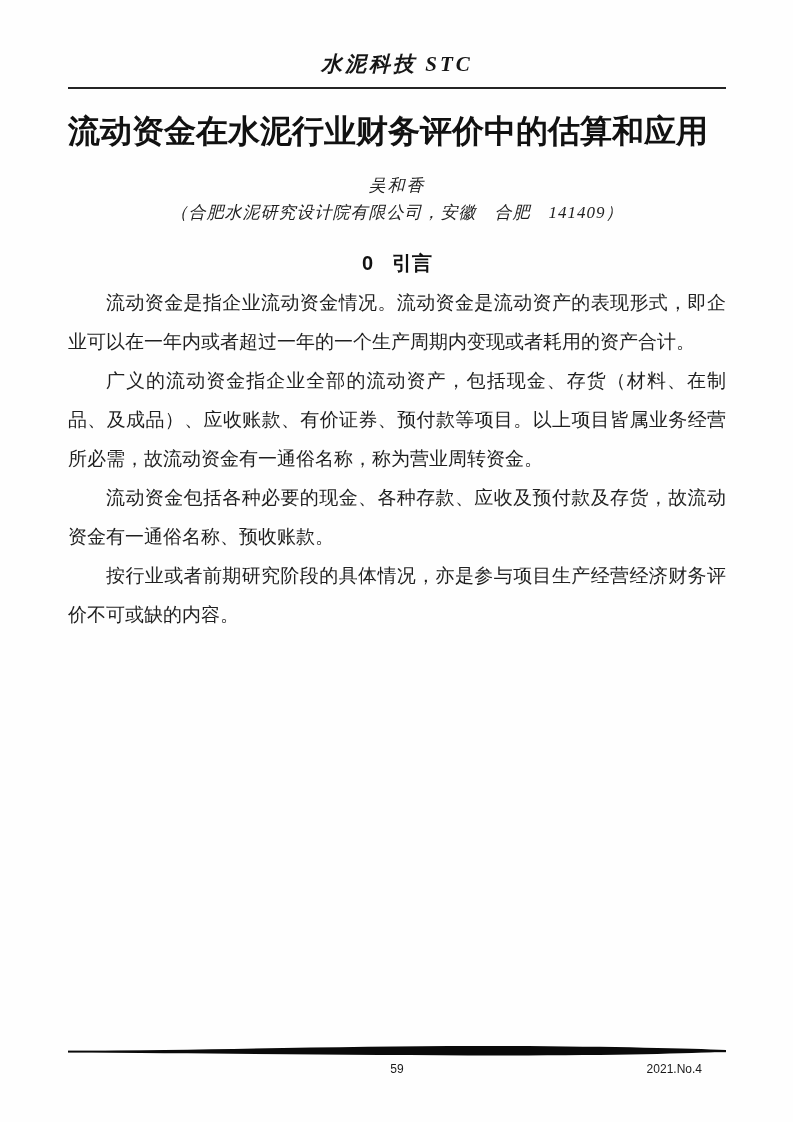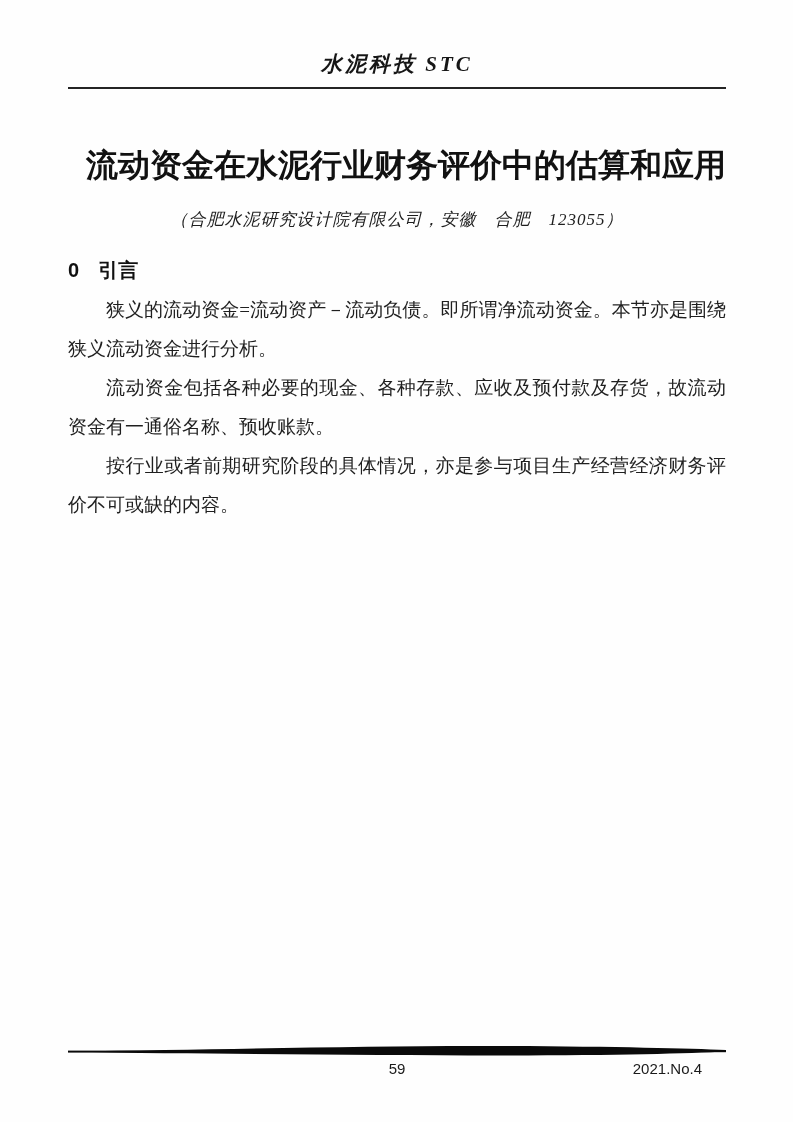--- a/index.html
+++ b/index.html
@@ -31,22 +31,22 @@
     letter-spacing: 3px;
     color: #161616;
   }
   .header-rule {
     margin-top: 9px;
     height: 0;
     border-top: 2px solid #242424;
   }
   
   .article-title {
-    margin-top: 54px;
-    text-align: right;
+    margin-top: 20px;
+    text-align: left;
     font-family: "Liberation Sans", sans-serif;
     font-weight: 700;
     font-size: 32px;
     line-height: 44px;
     letter-spacing: 0px;
     color: #111111;
     white-space: nowrap;
   }
   .author-line {
     margin-top: 17px;
@@ -72,21 +72,21 @@
     text-align: justify;
     color: #1f1f1f;
   }
   .content p {
     margin: 0;
     text-indent: 38px;
   }
   .sec-heading {
     font-size: 20px;
     line-height: 39px;
-    text-align: left;
+    text-align: center;
     white-space: nowrap;
   }
   .sec-heading.hei {
     font-family: "Liberation Sans", sans-serif;
     font-weight: 700;
     color: #101010;
   }
   .sec-heading.song {
     font-family: "Liberation Serif", serif;
     font-weight: 400;
@@ -98,49 +98,51 @@
     position: absolute;
     left: 68px;
     right: 67px;
     top: 1045px;
   }
   .footer-bar { display: block; width: 100%; height: 13px; }
   .footer-meta {
     position: relative;
     margin-top: 1px;
     font-family: "Liberation Sans", sans-serif;
-    font-size: 15px;
+    font-size: 12px;
     line-height: 20px;
     color: #1a1a1a;
     text-align: center;
   }
   .issue-number {
     position: absolute;
     right: 24px;
     top: 0;
   }
 </style>
 </head>
 <body>
 
 <div class="page">
 
   <div class="journal-header">水泥科技 STC</div>
   <div class="header-rule"></div>
 
   <h1 class="article-title">流动资金在水泥行业财务评价中的估算和应用</h1>
-  <div class="affiliation-line">（合肥水泥研究设计院有限公司，安徽　合肥　123055）</div>
+  <div class="author-line">吴和香</div>
+  <div class="affiliation-line">（合肥水泥研究设计院有限公司，安徽　合肥　141409）</div>
 
   <div class="content">
 
     <div class="sec-heading hei">
       <span class="sec-num wide">0</span><span>引言</span>
     </div>
 
-    <p>狭义的流动资金=流动资产－流动负债。即所谓净流动资金。本节亦是围绕狭义流动资金进行分析。</p>
+    <p>流动资金是指企业流动资金情况。流动资金是流动资产的表现形式，即企业可以在一年内或者超过一年的一个生产周期内变现或者耗用的资产合计。</p>
+    <p>广义的流动资金指企业全部的流动资产，包括现金、存货（材料、在制品、及成品）、应收账款、有价证券、预付款等项目。以上项目皆属业务经营所必需，故流动资金有一通俗名称，称为营业周转资金。</p>
 
     <p>流动资金包括各种必要的现金、各种存款、应收及预付款及存货，故流动资金有一通俗名称、预收账款。</p>
     <p>按行业或者前期研究阶段的具体情况，亦是参与项目生产经营经济财务评价不可或缺的内容。</p>
 
   </div>
 
   <div class="footer">
     <svg class="footer-bar" viewBox="0 0 658 13" preserveAspectRatio="none" xmlns="http://www.w3.org/2000/svg">
       <path d="M0 6.5 C 160 4.5 300 0.5 430 1 C 545 1.5 620 3.5 658 5 L 658 6.5 C 620 8.5 545 10.5 430 10.5 C 300 10.5 160 8.5 0 7.5 Z" fill="#0a0a0a"></path>
       <rect x="0" y="5.6" width="658" height="1.6" fill="#0a0a0a"></rect>

